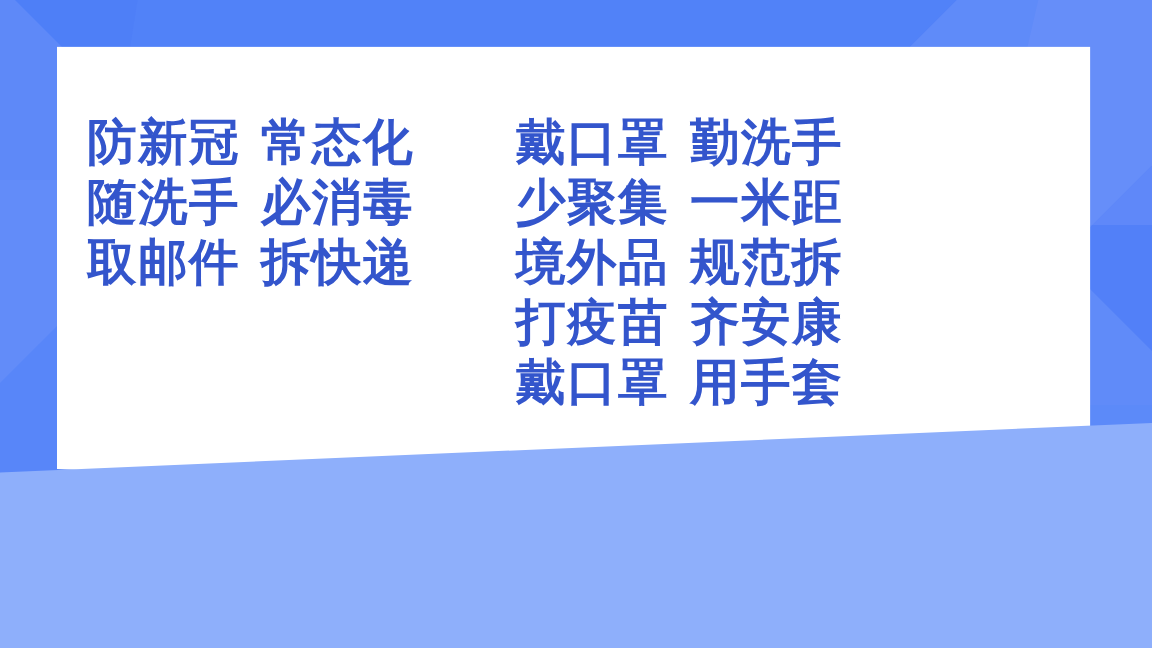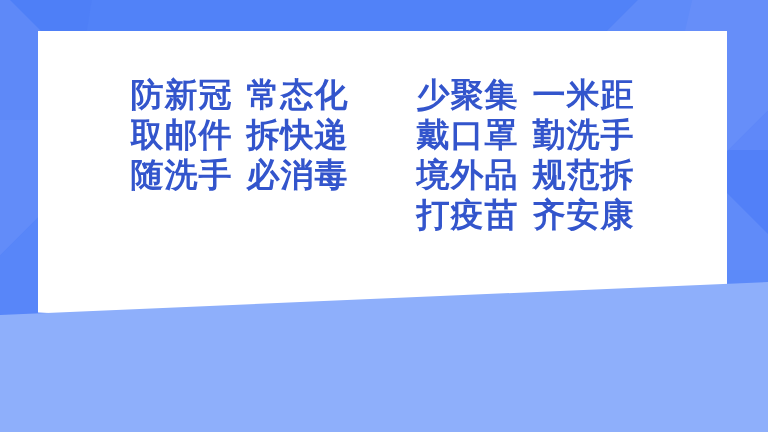--- a/index.html
+++ b/index.html
@@ -74,24 +74,25 @@
   #card{
     position:absolute;left:38px;top:31px;width:689px;height:320px;
     background:#ffffff;
     clip-path:polygon(0 0,100% 0,100% 98%,0 88%);
   }
 
   
   #slogans{
     position:absolute;left:38px;top:31px;width:689px;height:320px;
     display:flex;
-    justify-content:center;
+    justify-content:flex-start;
     gap:68px;
     padding-top:44px;
     box-sizing:border-box;
+    padding-left:20px;
   }
   .col{display:flex;flex-direction:column;}
   .line{
     font-size:33px;
     line-height:40px;
     font-weight:bold;
     color:#3355cc;
     letter-spacing:1px;
     white-space:nowrap;
     font-family:"DejaVu Sans","Liberation Sans",sans-serif;
@@ -117,36 +118,39 @@
   <div class="facet f-bottom-dark"></div>
   <div class="facet f-bottom"></div>
 
   <div id="slogans">
 
     <div class="col">
       <div class="line">
         <span class="part">防新冠</span><span class="gap"></span><span class="part">常态化</span>
       </div>
       <div class="line">
-        <span class="part">取邮件</span><span class="gap"></span><span class="part">拆快递</span>
+        <span class="part">随洗手</span><span class="gap"></span><span class="part">必消毒</span>
       </div>
       <div class="line">
-        <span class="part">随洗手</span><span class="gap"></span><span class="part">必消毒</span>
+        <span class="part">取邮件</span><span class="gap"></span><span class="part">拆快递</span>
       </div>
     </div>
 
     <div class="col">
       <div class="line">
-        <span class="part">少聚集</span><span class="gap"></span><span class="part">一米距</span>
+        <span class="part">戴口罩</span><span class="gap"></span><span class="part">勤洗手</span>
       </div>
       <div class="line">
-        <span class="part">戴口罩</span><span class="gap"></span><span class="part">勤洗手</span>
+        <span class="part">少聚集</span><span class="gap"></span><span class="part">一米距</span>
       </div>
       <div class="line">
         <span class="part">境外品</span><span class="gap"></span><span class="part">规范拆</span>
       </div>
       <div class="line">
         <span class="part">打疫苗</span><span class="gap"></span><span class="part">齐安康</span>
       </div>
+      <div class="line">
+        <span class="part">戴口罩</span><span class="gap"></span><span class="part">用手套</span>
+      </div>
     </div>
 
   </div>
 </div>
 
 </body></html>

